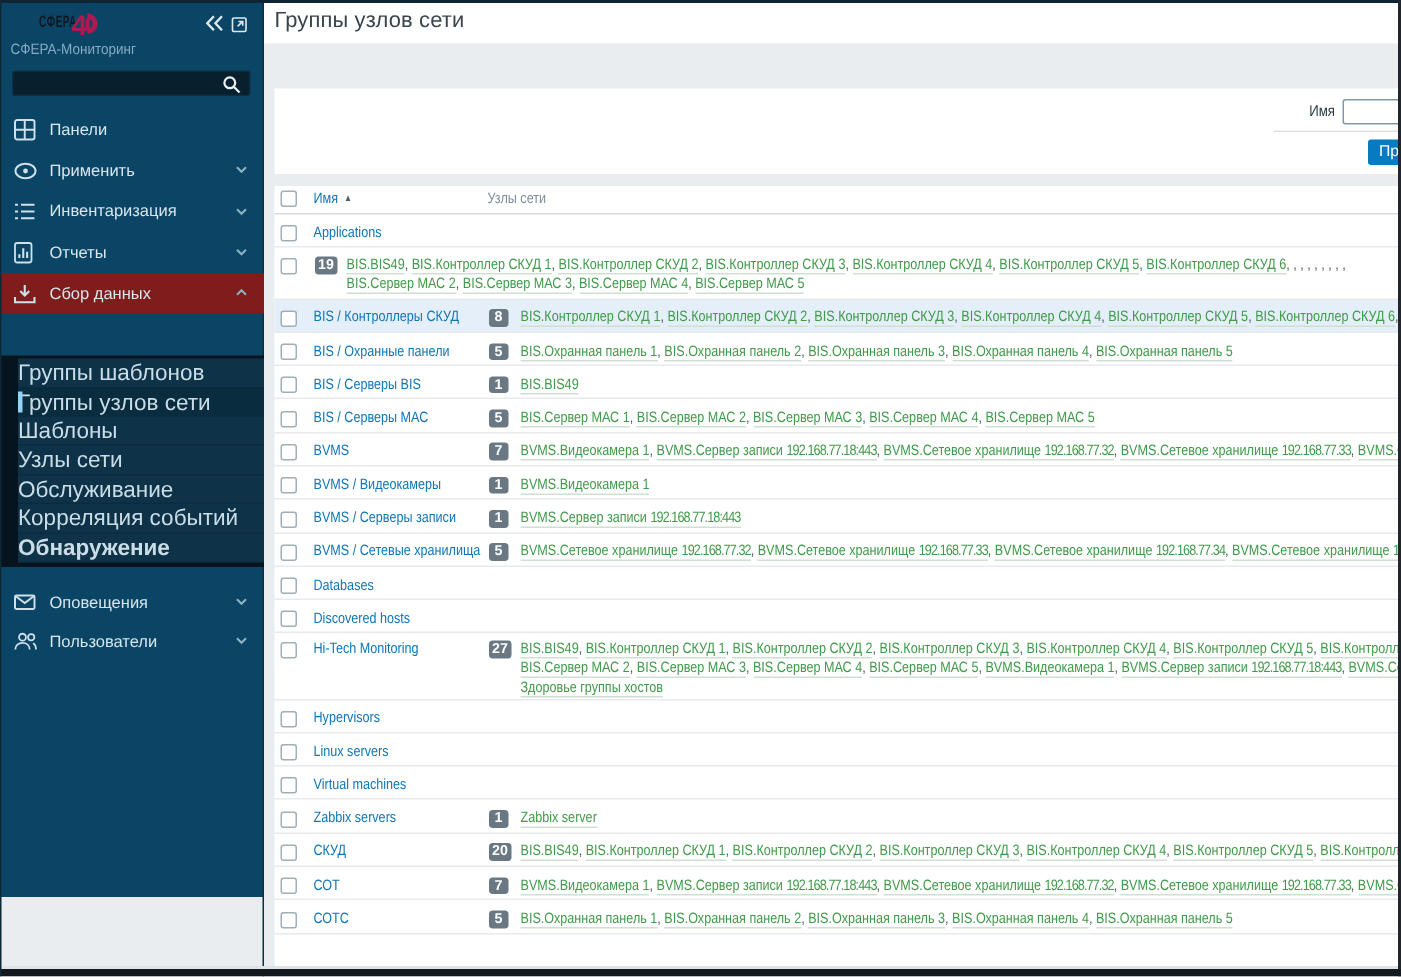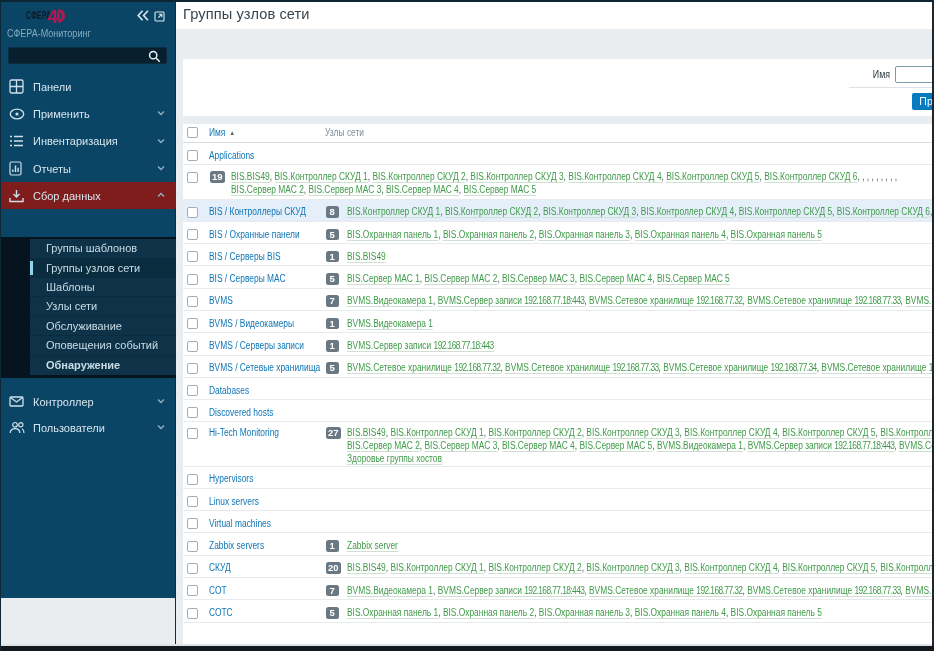--- a/index.html
+++ b/index.html
@@ -19,21 +19,21 @@
 #appname { position:absolute; left:7px; top:28px; font-size:10px; color:#86abbf; transform:scaleX(0.9); transform-origin:0 50%; }
 #search { position:absolute; left:8px; top:47px; width:159px; height:17px; background:#08202e; border:1px solid #0c2c3f; border-radius:2px; }
 #search svg { position:absolute; right:5px; top:2px; }
 #menu { position:absolute; left:0; top:73px; width:176px; }
 .mi { height:27.3px; display:flex; align-items:center; position:relative; color:#d7e5ed; font-size:11px; }
 .mi svg { position:absolute; left:9px; }
 .mi .t { margin-left:33px; }
 .mi .ch { position:absolute; left:auto; right:11px; top:50%; margin-top:-4.5px; width:8px; height:8px; }
 .mi.sel { background:#7f1d1d; }
 #submenu { background:#06141f; padding:2px 0 3px 0; }
-.si { height:19.4px; line-height:19.4px; margin-left:30px; padding-left:16px; font-size:11px; color:#cadde7; background:#0e3349; border-bottom:1px solid #0b2c3f; position:relative; }
+.si { height:19.4px; line-height:19.4px; margin-left:12px; font-size:15px; color:#cadde7; background:#0e3349; border-bottom:1px solid #0b2c3f; position:relative; }
 .si:last-child { border-bottom:none;font-weight:bold; }
 .si.sel { background:#0a2c3f; }
 .si.sel:before { content:""; position:absolute; left:0; top:2px; bottom:2px; width:2.5px; background:#8fd4f2; }
 #menu2 { position:absolute; left:0; top:388.5px; width:176px; }
 #menu2 .mi { height:26px; }
 
 #main { position:absolute; left:176px; top:1px; width:756px; height:645px; overflow:hidden; background:#e9edf0; }
 #titlebar { position:absolute; left:0; top:0; width:756px; height:27.8px; background:#fff; }
 #titlebar h1 { position:absolute; left:7px; top:5px; font-size:14.6px; font-weight:400; color:#39444c; letter-spacing:0.1px;}
 #filter { position:absolute; left:7px; top:57.5px; width:749px; height:57.7px; background:#fff; }
@@ -139,30 +139,30 @@
           <path d="M1 5.5 L4 2.5 L7 5.5"></path>
         </svg>
       </div>
   </div>
   <div id="submenu" style="position:absolute; left:0; top:237.3px; width:176px;">
     <div class="si">Группы шаблонов</div>
     <div class="si sel">Группы узлов сети</div>
     <div class="si">Шаблоны</div>
     <div class="si">Узлы сети</div>
     <div class="si">Обслуживание</div>
-    <div class="si">Оповещения событий</div>
+    <div class="si">Корреляция событий</div>
     <div class="si">Обнаружение</div>
   </div>
   <div id="menu2">
     <div class="mi">
         <svg width="15" height="11" viewBox="0 0 15 11" fill="none" stroke="#cfe0ea" stroke-width="1.3">
           <rect x="1" y="1" width="13" height="9" rx="1"></rect>
           <path d="M1.5 1.5 L7.5 6 L13.5 1.5"></path>
         </svg>
-        <span class="t">Контроллер</span>
+        <span class="t">Оповещения</span>
         <svg class="ch" viewBox="0 0 8 8" fill="none" stroke="#8fb0bf" stroke-width="1.4">
           <path d="M1 2.5 L4 5.5 L7 2.5"></path>
         </svg>
       </div>
     <div class="mi">
         <svg width="16" height="13" viewBox="0 0 16 13" fill="none" stroke="#cfe0ea" stroke-width="1.2">
           <circle cx="6" cy="3.8" r="2.3"></circle>
           <path d="M1.2 12 c0-2.7 2.1-4.4 4.8-4.4 s4.8 1.7 4.8 4.4"></path>
           <circle cx="11.8" cy="3.8" r="2.1"></circle>
           <path d="M13 7.8 c1.5 0.7 2 2.3 2 4.2"></path>

